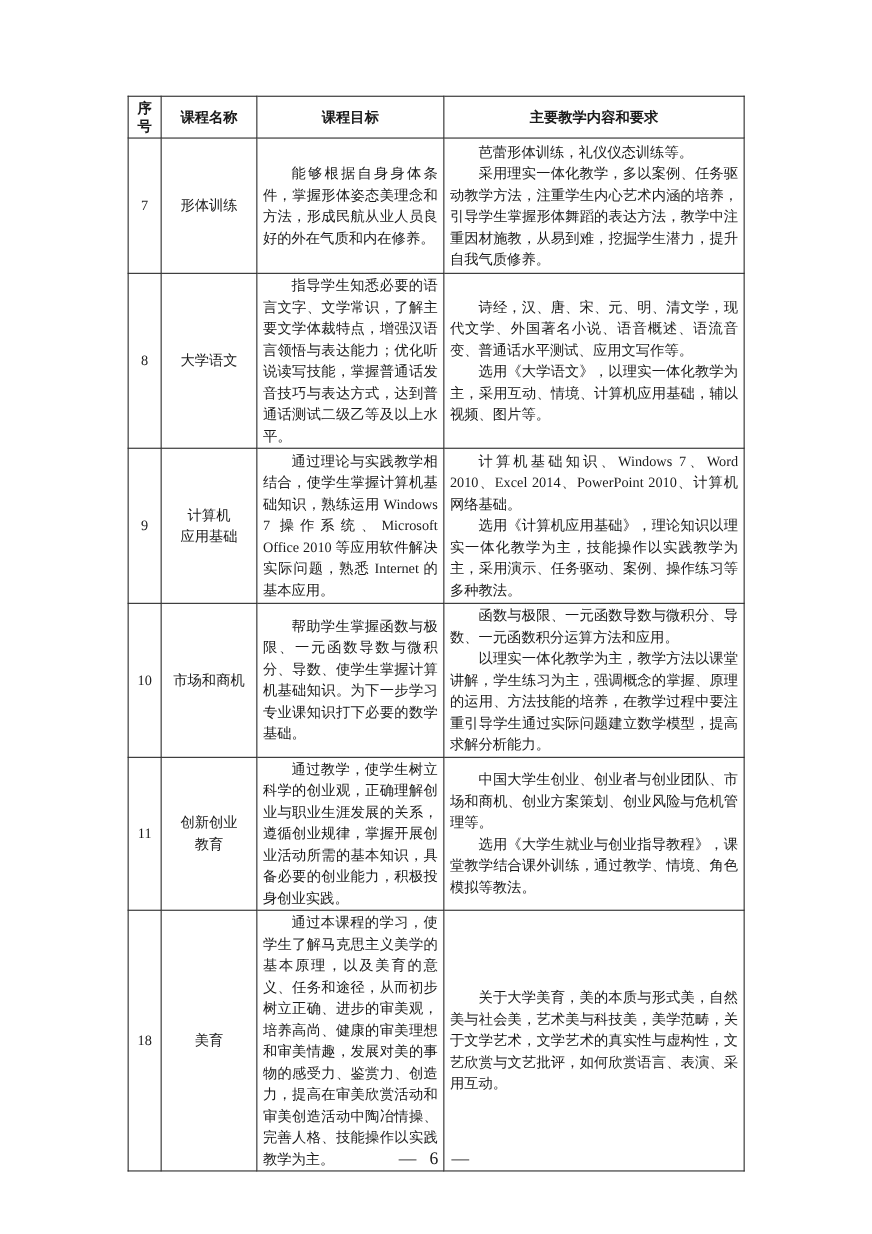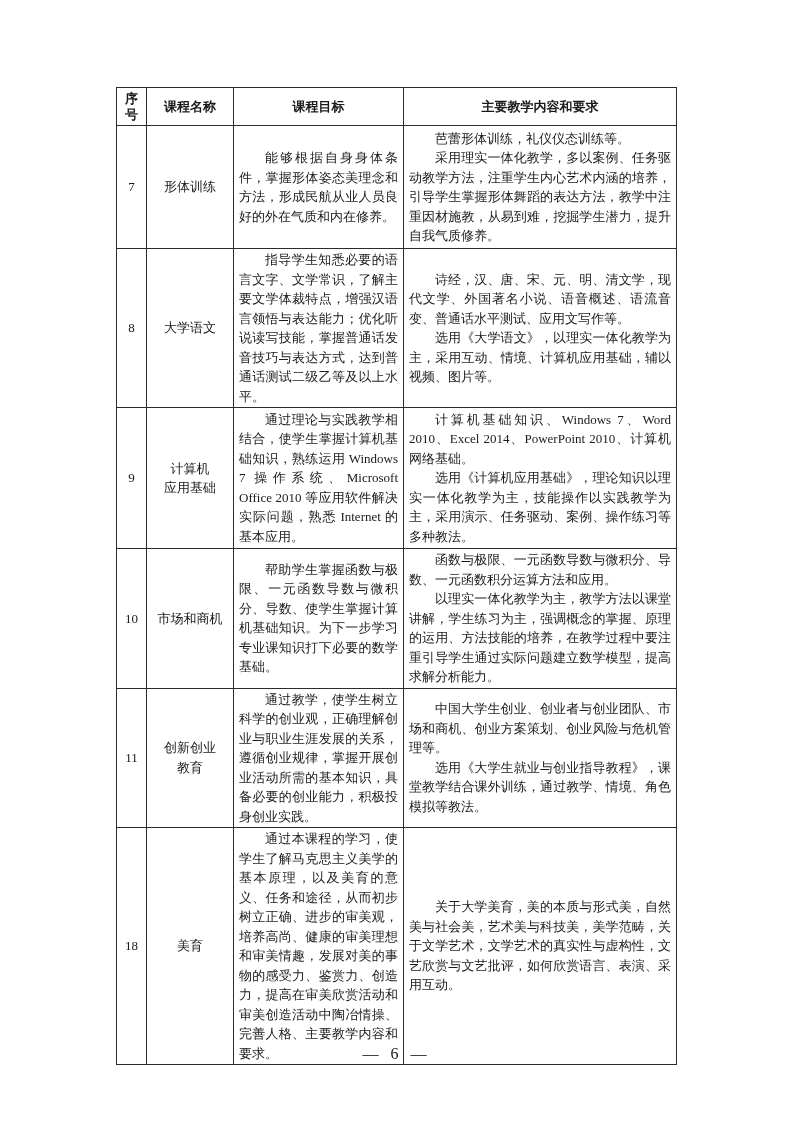--- a/index.html
+++ b/index.html
@@ -151,21 +151,21 @@
         <td class="cell-content">
           <p>中国大学生创业、创业者与创业团队、市场和商机、创业方案策划、创业风险与危机管理等。</p>
           <p>选用《大学生就业与创业指导教程》，课堂教学结合课外训练，通过教学、情境、角色模拟等教法。</p>
         </td>
       </tr>
 
       <tr style="height:203px">
         <td class="cell-no">18</td>
         <td class="cell-name">美育</td>
         <td class="cell-obj">
-          <p>通过本课程的学习，使学生了解马克思主义美学的基本原理，以及美育的意义、任务和途径，从而初步树立正确、进步的审美观，培养高尚、健康的审美理想和审美情趣，发展对美的事物的感受力、鉴赏力、创造力，提高在审美欣赏活动和审美创造活动中陶冶情操、完善人格、主要教学内容和要求。</p>
+          <p>通过本课程的学习，使学生了解马克思主义美学的基本原理，以及美育的意义、任务和途径，从而初步树立正确、进步的审美观，培养高尚、健康的审美理想和审美情趣，发展对美的事物的感受力、鉴赏力、创造力，提高在审美欣赏活动和审美创造活动中陶冶情操、完善人格、技能操作以实践教学为主。</p>
         </td>
         <td class="cell-content">
           <p>关于大学美育，美的本质与形式美，自然美与社会美，艺术美与科技美，美学范畴，关于文学艺术，文学艺术的真实性与虚构性，文艺欣赏与文艺批评，如何欣赏语言、表演、采用互动。</p>
         </td>
       </tr>
     </tbody>
   </table>
 
   <div class="footer-pagenum">— 6 —</div>
 

